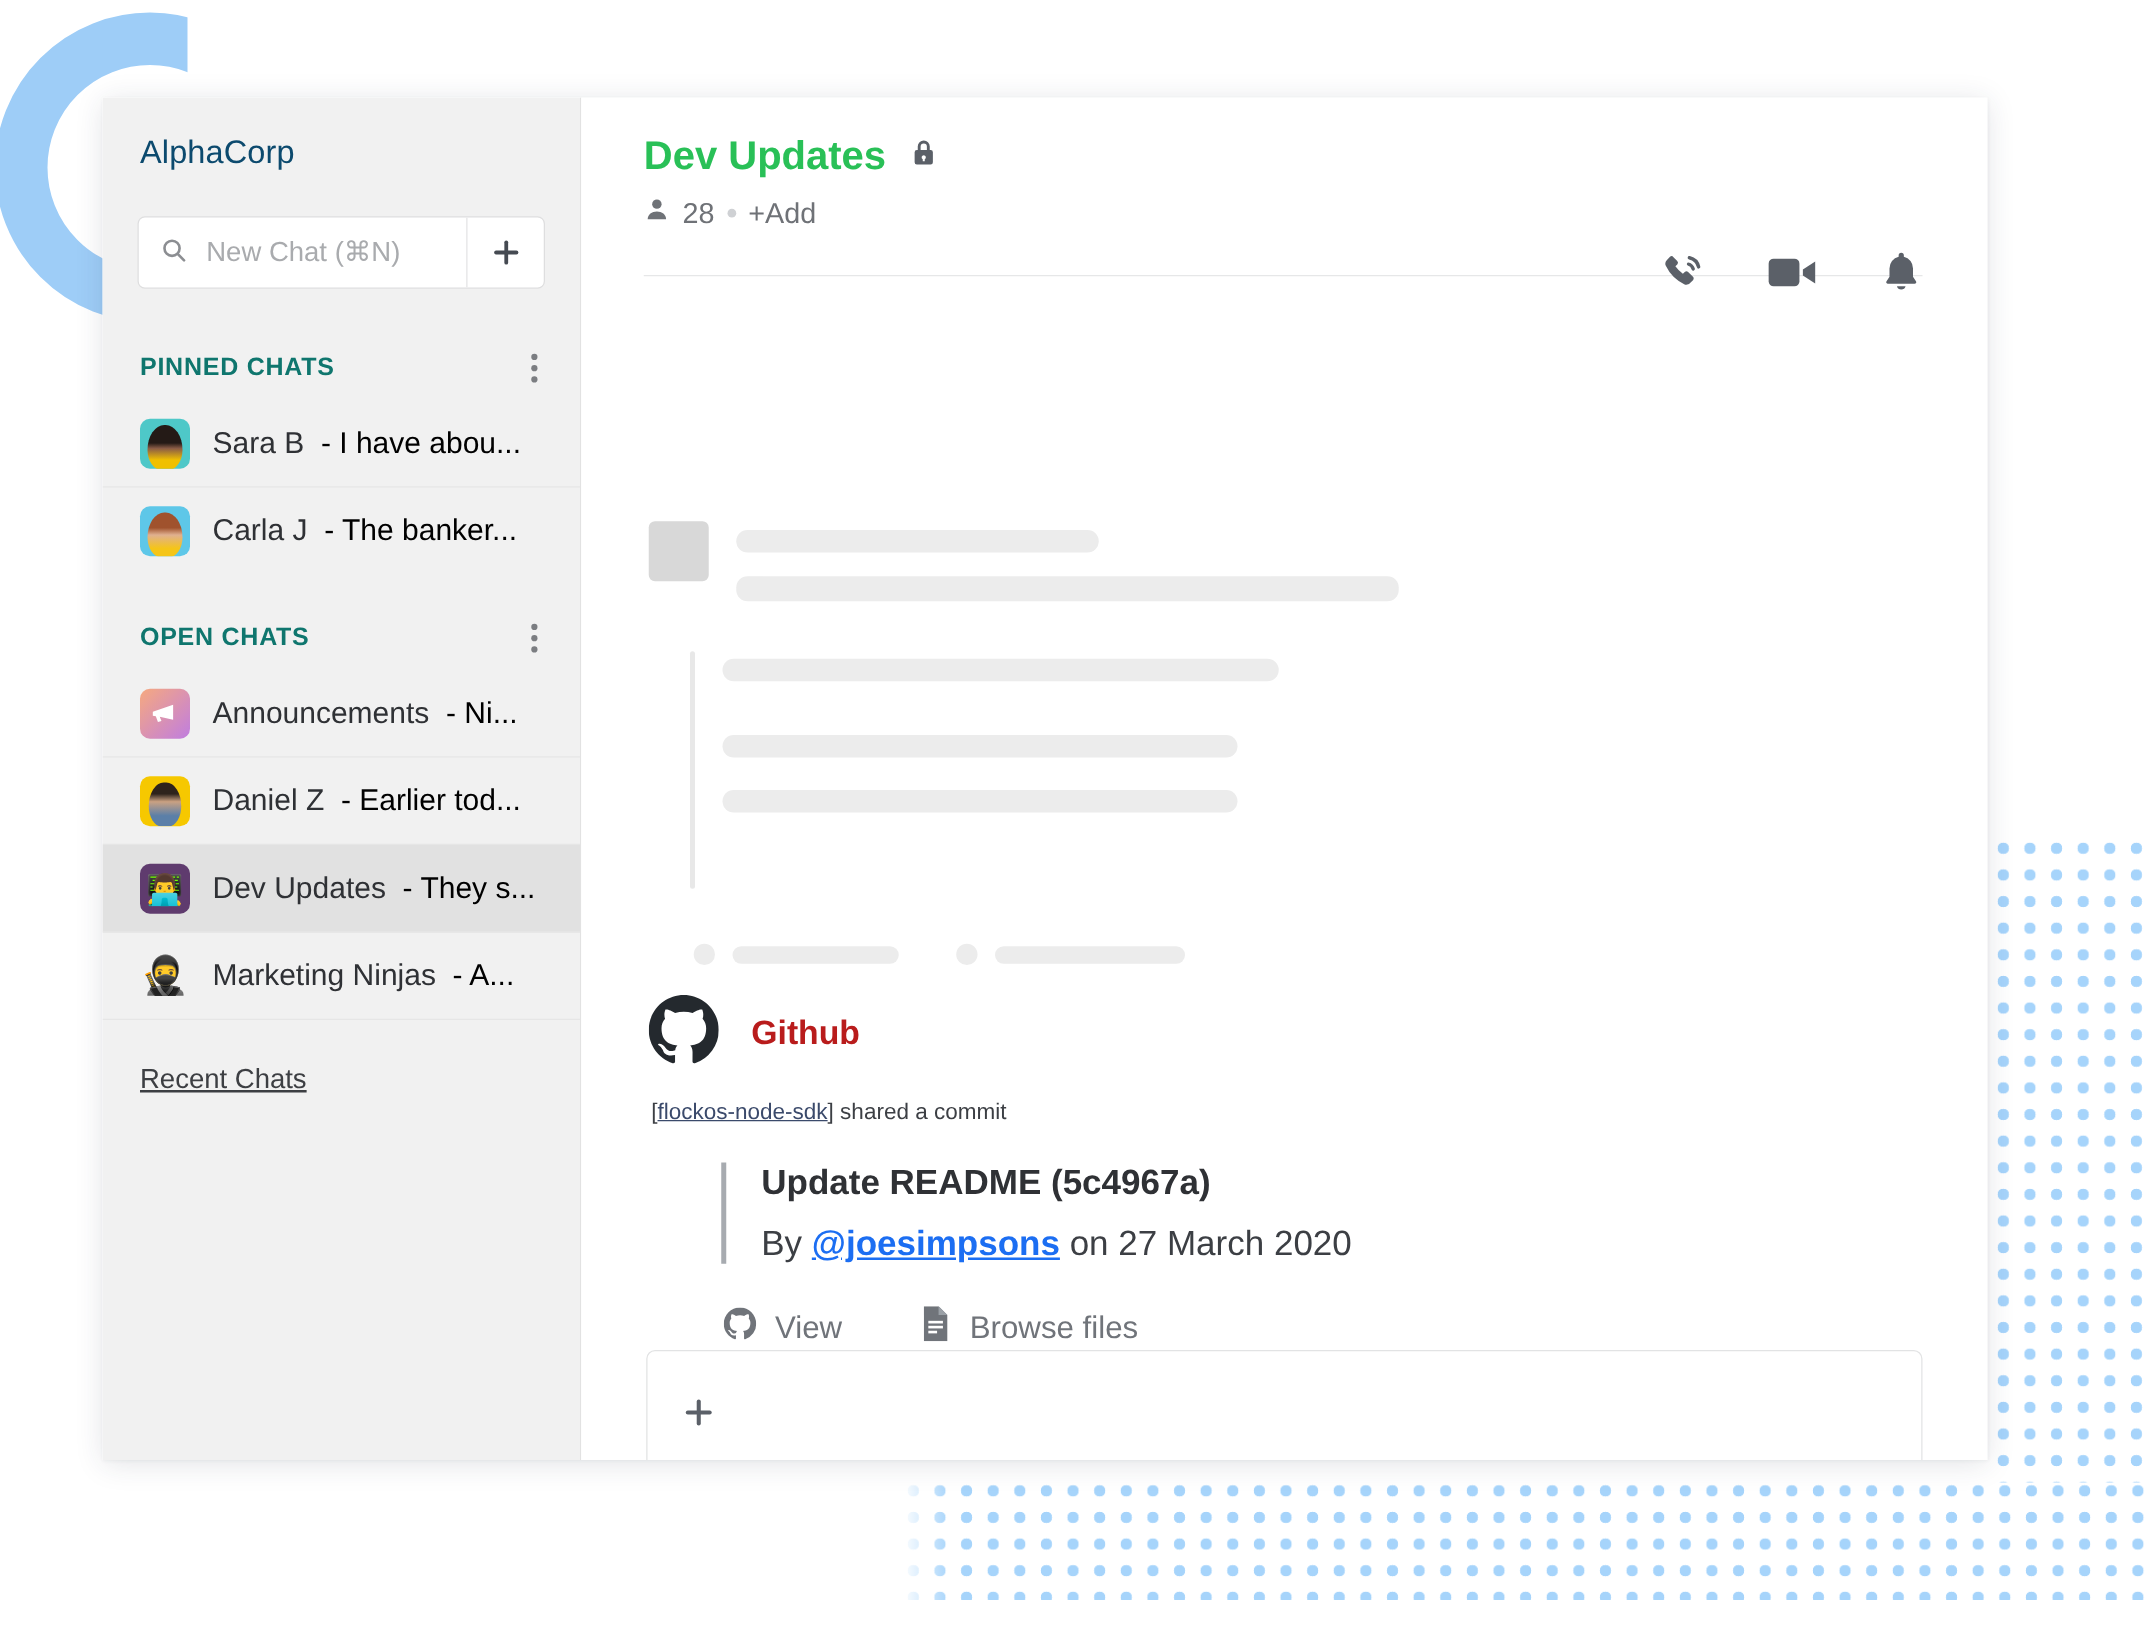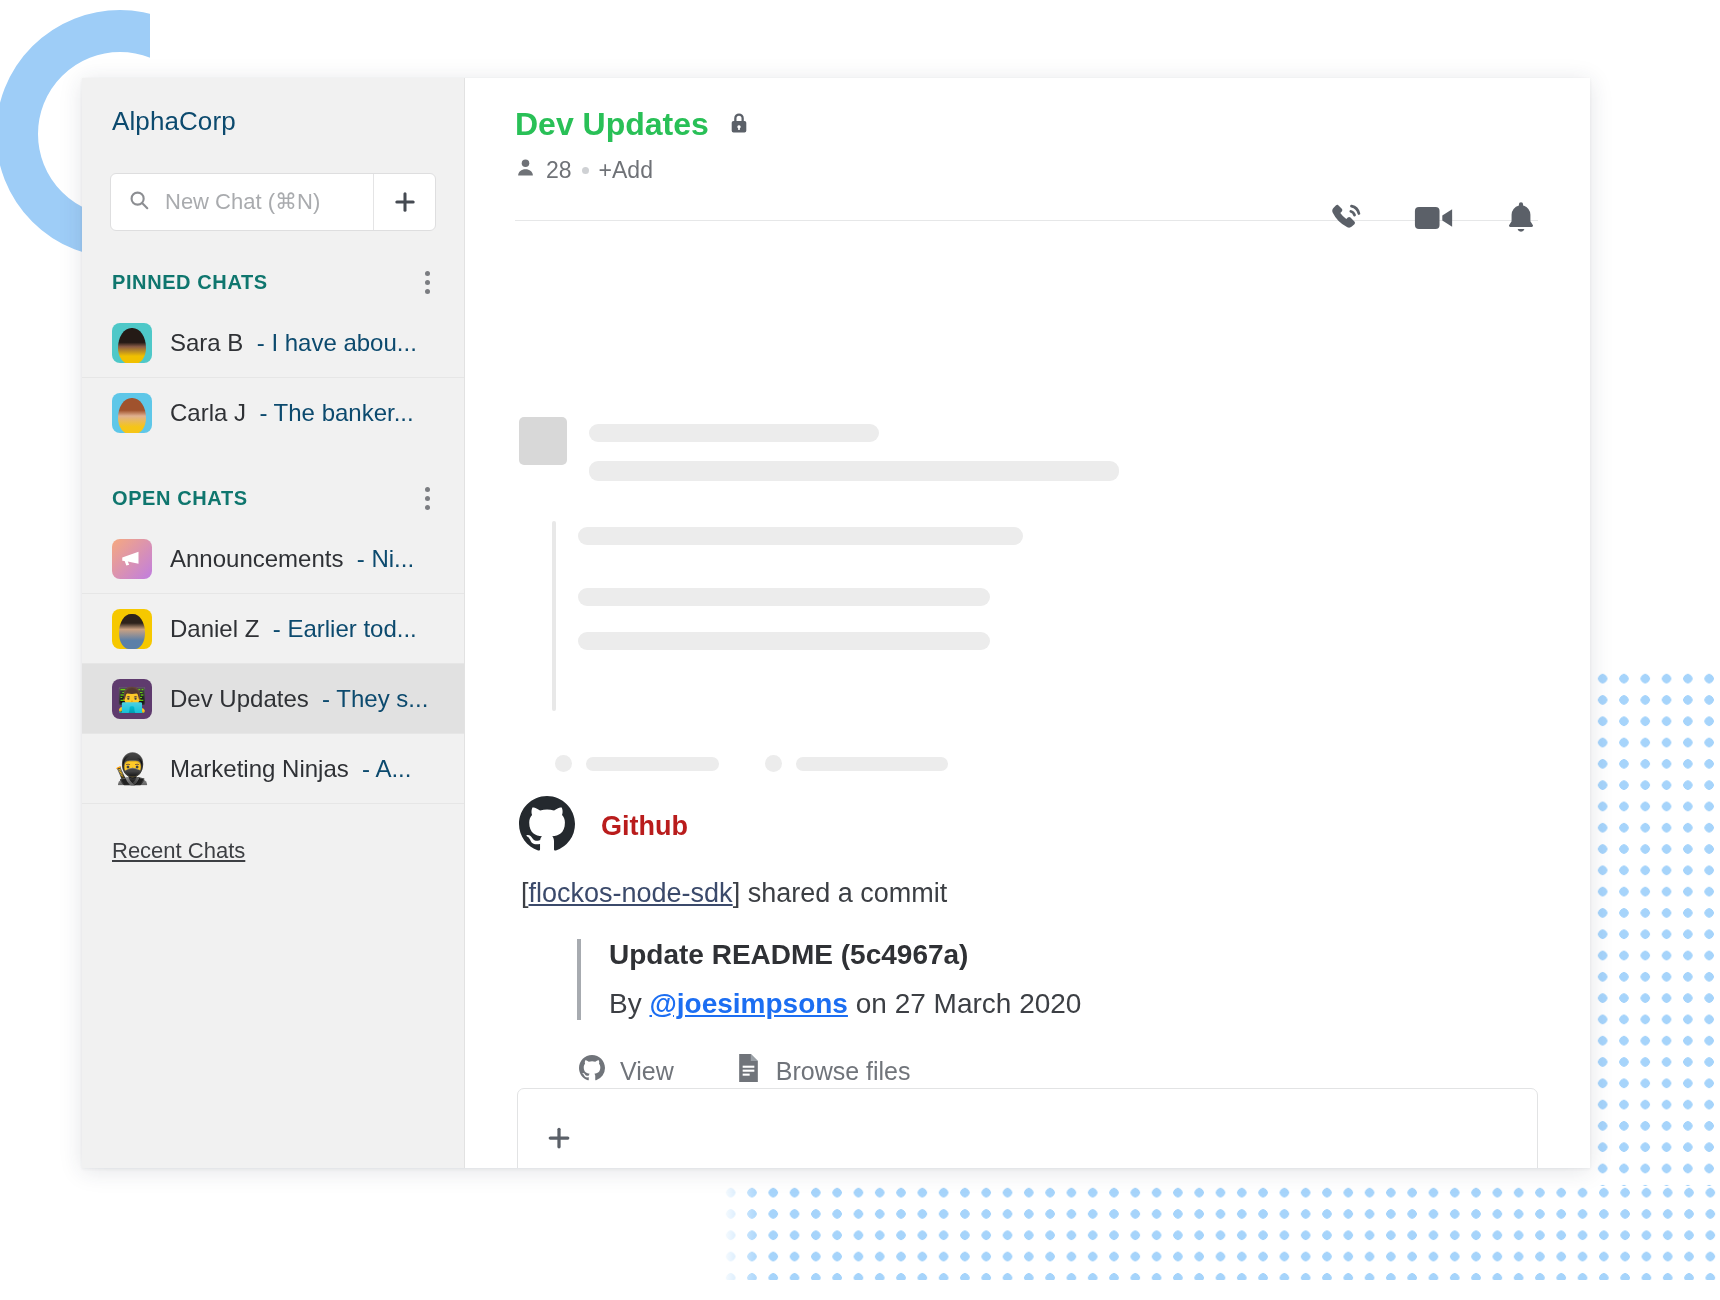--- a/index.html
+++ b/index.html
@@ -80,21 +80,21 @@
   .profile-text{margin-left:18px;}
   .profile-name{font-size:26px;color:#2f3135;line-height:1.18;}
   .profile-status{font-size:23px;color:#8b8d90;line-height:1.3;margin-top:2px;}
   #gear-btn{
     position:absolute;right:30px;top:12px;width:28px;height:28px;
     display:flex;align-items:center;justify-content:center;cursor:pointer;
   }
 
   
   .search-row{
-    display:flex;margin:36px 28px 0 28px;height:56px;
+    display:flex;margin:36px 28px 12px 28px;height:56px;
     background:#ffffff;border:1px solid #dededf;border-radius:6px;
     overflow:hidden;
   }
   .search-box{
     flex:1;display:flex;align-items:center;padding-left:17px;gap:13px;
   }
   .search-box input{
     border:0;outline:0;background:transparent;font-size:22px;color:#4a4c50;
     font-family:"Liberation Sans", sans-serif;width:100%;
   }
@@ -123,21 +123,21 @@
   }
   .chat-row.no-border{border-bottom:0;}
   .chat-row.active{background:#e1e1e1;}
   .chat-av{
     width:40px;height:40px;flex:0 0 40px;border-radius:8px;overflow:hidden;position:relative;
     font-size:26px;line-height:40px;text-align:center;
   }
   .chat-text{
     font-size:24px;color:#2f3135;white-space:nowrap;overflow:hidden;
   }
-  .chat-text .prev{color:#0c4a6e;}
+  .chat-text .prev{color:#000000;}
 
   .av-sara{background:#4ec8c8;}
   .av-sara::after{content:"";position:absolute;left:6px;top:5px;width:28px;height:36px;
     border-radius:48% 48% 40% 40%/55% 55% 45% 45%;
     background:linear-gradient(#241a16 0%,#241a16 40%,#8a5c46 52%,#f0c000 78%,#f0c000 100%);}
   .av-carla{background:#5ec7e8;}
   .av-carla::after{content:"";position:absolute;left:6px;top:5px;width:28px;height:36px;
     border-radius:48% 48% 40% 40%/55% 55% 45% 45%;
     background:linear-gradient(#a0522d 0%,#a0522d 34%,#e0b090 50%,#f5c518 80%,#f5c518 100%);}
   .av-ann{background:linear-gradient(135deg,#f6a97f,#c07de0);}
@@ -176,21 +176,21 @@
   .sk-quote{margin:40px 0 0 33px;display:flex;gap:22px;}
   .sk-vline{width:4px;background:#e8e8e8;border-radius:2px;flex:0 0 4px;height:190px;}
   .sk-quote-lines{flex:1;padding-top:6px;}
   .sk-meta{display:flex;align-items:center;gap:14px;margin:44px 0 0 36px;}
   .sk-circ{width:17px;height:17px;border-radius:50%;background:#ececec;}
 
   
   .gh-card{padding:24px 0 0 54px;}
   .gh-head{display:flex;align-items:center;gap:26px;}
   .gh-name{font-size:27px;font-weight:bold;color:#b91c1c;}
-  .gh-shared{font-size:27px;color:#3c3f44;margin:22px 0 0 2px;}
+  .gh-shared{font-size:18px;color:#3c3f44;margin:22px 0 0 2px;}
   .gh-repo{color:#3b4a6b;text-decoration:underline;}
   .gh-quote{display:flex;gap:28px;margin:30px 0 0 58px;}
   .gh-vline{width:4px;background:#a7abb0;flex:0 0 4px;}
   .gh-commit{font-size:28px;font-weight:bold;color:#2f3135;}
   .gh-by{font-size:28px;color:#3c3f44;margin-top:17px;}
   .gh-user{color:#1c6ef2;text-decoration:underline;font-weight:bold;}
   .gh-actions{display:flex;align-items:center;gap:62px;margin:34px 0 0 60px;}
   .gh-action{display:flex;align-items:center;gap:15px;cursor:pointer;font-size:25px;color:#70747a;}
 
   

